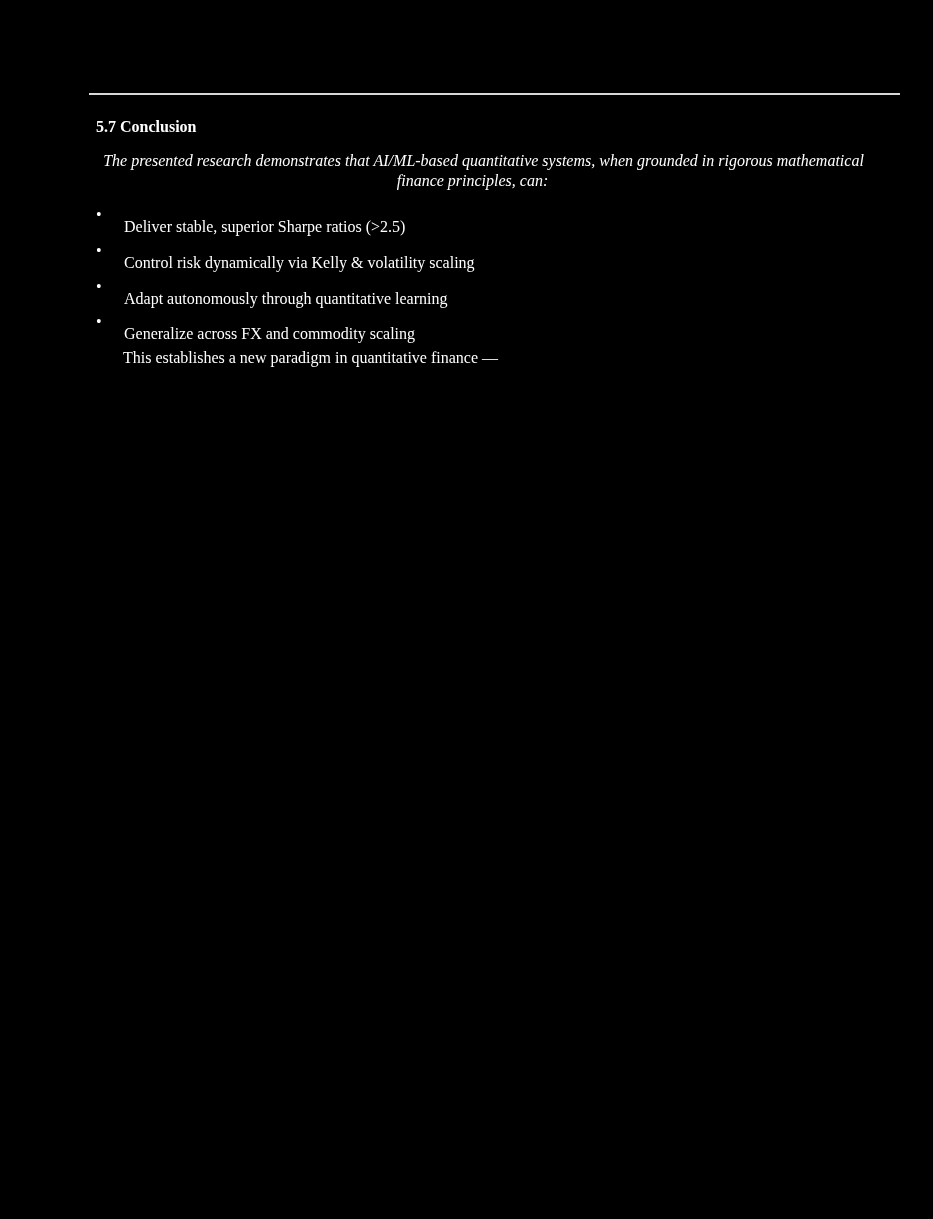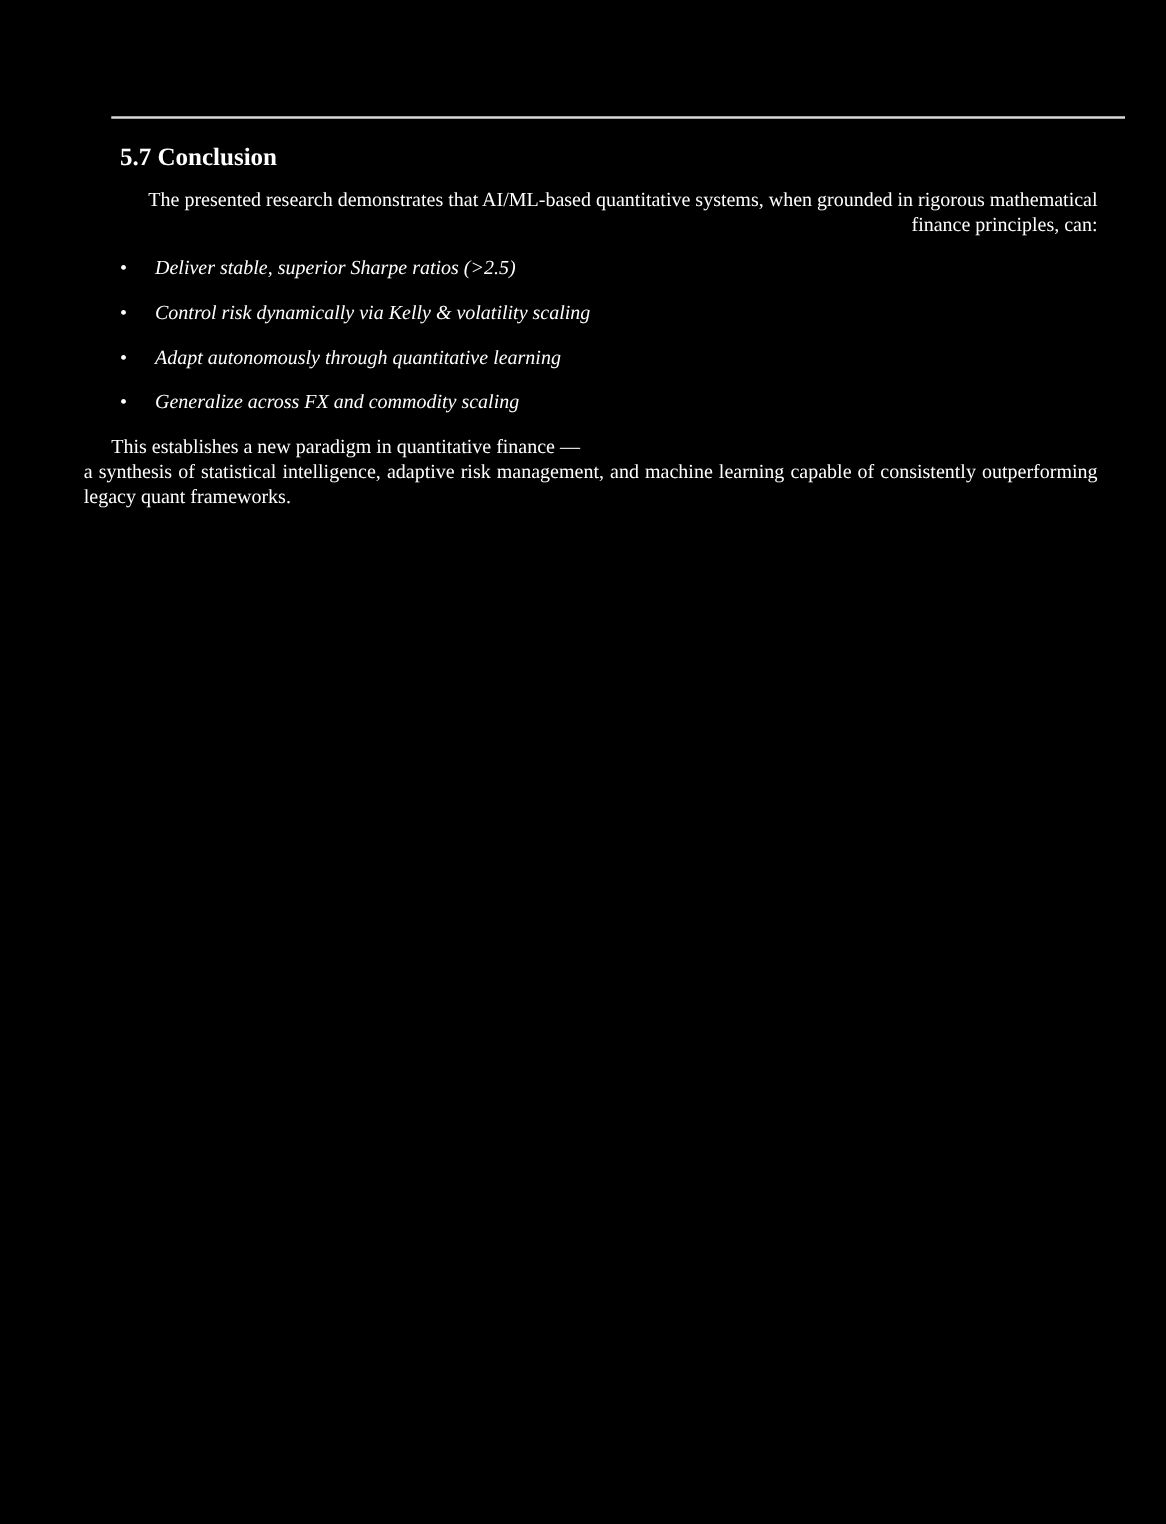--- a/index.html
+++ b/index.html
@@ -22,35 +22,35 @@
       top: 93px;
       width: 811px;
       height: 2px;
       background: #d8d8d8;
     }
     .heading {
       position: absolute;
       left: 96px;
       top: 117px;
       font-weight: bold;
-      font-size: 20px;
+      font-size: 16px;
       line-height: 19px;
       margin: 0;
     }
     .para {
       position: absolute;
       left: 67px;
       width: 811px;
       line-height: 20px;
       margin: 0;
       text-align: justify;
       text-indent: 22px;
     }
-    .para1 { top: 151px; text-align: right; }
-    .para2 { top: 348px; }
+    .para1 { top: 151px; text-align: center; font-style: italic; }
+    .para2 { top: 348px; margin-left: 34px; }
     .para2 .first-line {
       display: block;
       text-align: left;
     }
     .para2 .rest {
       display: block;
       text-indent: 0;
       text-align: justify;
     }
     .bullets {
@@ -68,22 +68,21 @@
       line-height: 20px;
     }
     .bullets .dot {
       position: absolute;
       left: 96px;
       top: 0;
     }
     .bullets .txt {
       position: absolute;
       left: 124px;
-      top: 0;
-      font-style: italic;
+      top: 12px;
     }
   </style>
 </head>
 <body>
 
 <div class="rule"></div>
 
 <h3 class="heading">5.7 Conclusion</h3>
 
 <p class="para para1">The presented research demonstrates that AI/ML-based quantitative systems, when grounded in rigorous mathematical finance principles, can:</p>
@@ -102,14 +101,13 @@
     <span class="txt">Adapt autonomously through quantitative learning</span>
   </li>
   <li style="top:107px;">
     <span class="dot">•</span>
     <span class="txt">Generalize across FX and commodity scaling</span>
   </li>
 </ul>
 
 <p class="para para2">
   <span class="first-line">This establishes a new paradigm in quantitative finance —</span>
-  <span class="rest">a synthesis of statistical intelligence, adaptive risk management, and machine learning capable of consistently outperforming legacy quant frameworks.</span>
 </p>
 
 </body></html>

